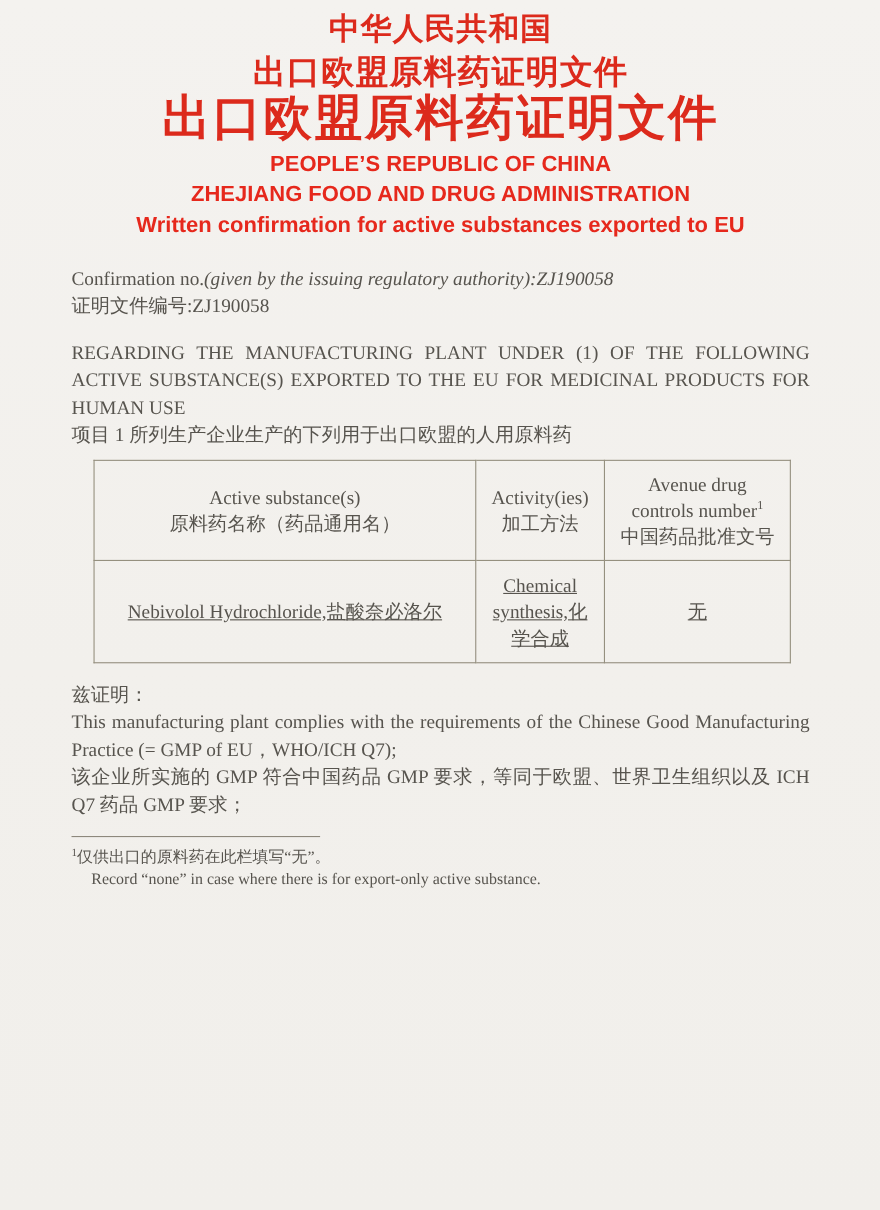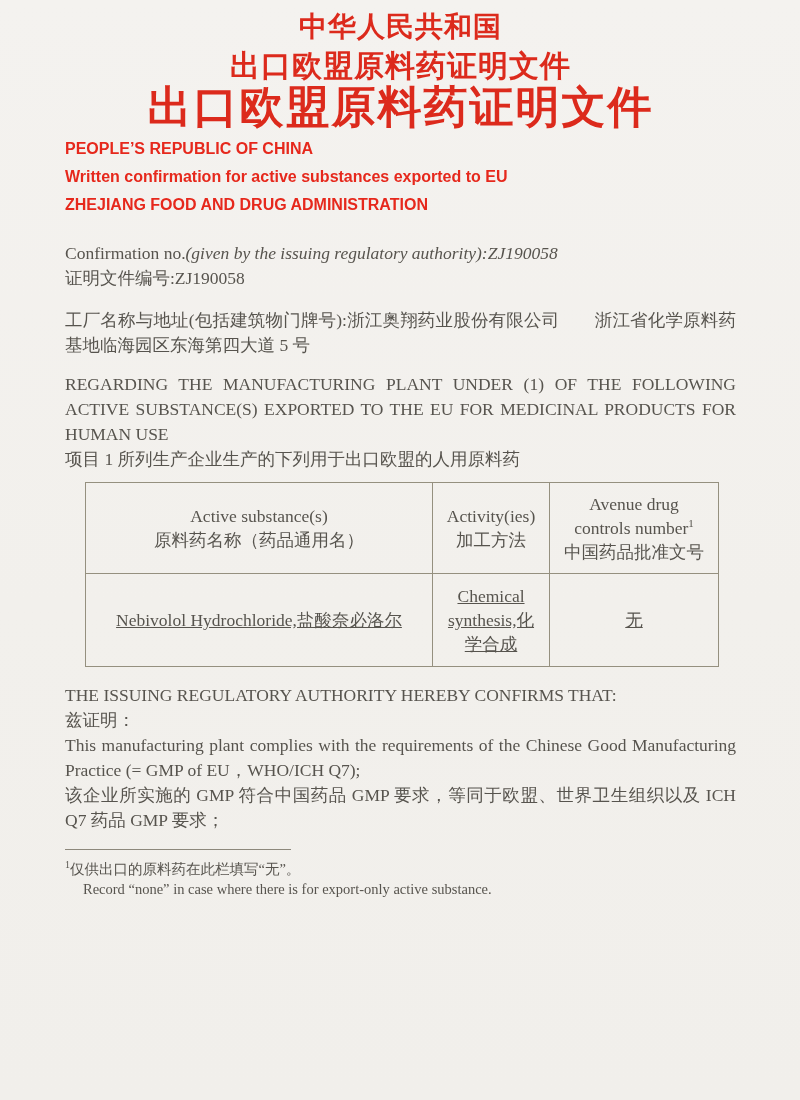--- a/index.html
+++ b/index.html
@@ -27,25 +27,25 @@
   .title-cn {
     text-align: center;
     font-weight: bold;
     color: var(--title_red, #dc2a1c);
   }
   .title-cn1 { margin-top: 9px; font-size: 28px; line-height: 36px; letter-spacing: 1px; }
   .title-cn2 { margin-top: 2px;  font-size: 30px; line-height: 38px; letter-spacing: 1px; }
   .title-cn3 { margin-top: 2px;  font-size: 44px; line-height: 42px; letter-spacing: 2px; text-align: center; }
 
   .title-en {
-    text-align: left;
+    text-align: center;
     font-family: "Liberation Sans", "DejaVu Sans", sans-serif;
     font-weight: bold;
     color: var(--title_red_en, #e6281c);
-    font-size: 16px;
+    font-size: 20px;
     line-height: 28px;
   }
   .title-en1 { margin-top: 6px; }
 
   
   .para {
     font-size: 17.5px;
     line-height: 25px;
     text-align: justify;
   }
@@ -103,32 +103,31 @@
 <body>
 
 <div class="page">
   <div class="content">
 
     <p class="title-cn title-cn1">中华人民共和国</p>
     <p class="title-cn title-cn2">出口欧盟原料药证明文件</p>
     <p class="title-cn title-cn3">出口欧盟原料药证明文件</p>
 
     <p class="title-en title-en1">PEOPLE’S REPUBLIC OF CHINA</p>
+    <p class="title-en">ZHEJIANG FOOD AND DRUG ADMINISTRATION</p>
     <p class="title-en">Written confirmation for active substances exported to EU</p>
-    <p class="title-en">ZHEJIANG FOOD AND DRUG ADMINISTRATION</p>
 
     <div class="block-confirmation">
       <p class="para">
         <span>Confirmation no.</span><span class="italic">(given by the issuing regulatory authority):</span><span class="italic">ZJ190058</span>
       </p>
       <p class="para">证明文件编号:ZJ190058</p>
     </div>
 
     <div class="block-site">
-      <p class="para">工厂名称与地址(包括建筑物门牌号):浙江奥翔药业股份有限公司　　浙江省化学原料药基地临海园区东海第四大道 5 号</p>
     </div>
 
 
     <div class="block-regarding">
       <p class="para">REGARDING THE MANUFACTURING PLANT UNDER (1) OF THE FOLLOWING ACTIVE SUBSTANCE(S) EXPORTED TO THE EU FOR MEDICINAL PRODUCTS FOR HUMAN USE</p>
       <p class="para">项目 1 所列生产企业生产的下列用于出口欧盟的人用原料药</p>
     </div>
 
     <table class="cert-table">
       <colgroup>
@@ -154,21 +153,20 @@
         </tr>
         <tr class="data-row">
           <td>Nebivolol Hydrochloride,盐酸奈必洛尔</td>
           <td>Chemical synthesis,化学合成</td>
           <td>无</td>
         </tr>
       </tbody>
     </table>
 
     <div class="block-confirms">
-      <p class="para">THE ISSUING REGULATORY AUTHORITY HEREBY CONFIRMS THAT:</p>
       <p class="para">兹证明：</p>
       <p class="para">This manufacturing plant complies with the requirements of the Chinese Good Manufacturing Practice (= GMP of EU，WHO/ICH Q7);</p>
       <p class="para">该企业所实施的 GMP 符合中国药品 GMP 要求，等同于欧盟、世界卫生组织以及 ICH Q7 药品 GMP 要求；</p>
     </div>
 
 
     <div class="footnote">
       <div class="footnote-rule"></div>
       <p class="footnote-cn"><sup>1</sup><span>仅供出口的原料药在此栏填写“无”。</span></p>
       <p class="footnote-en">Record “none” in case where there is for export-only active substance.</p>

